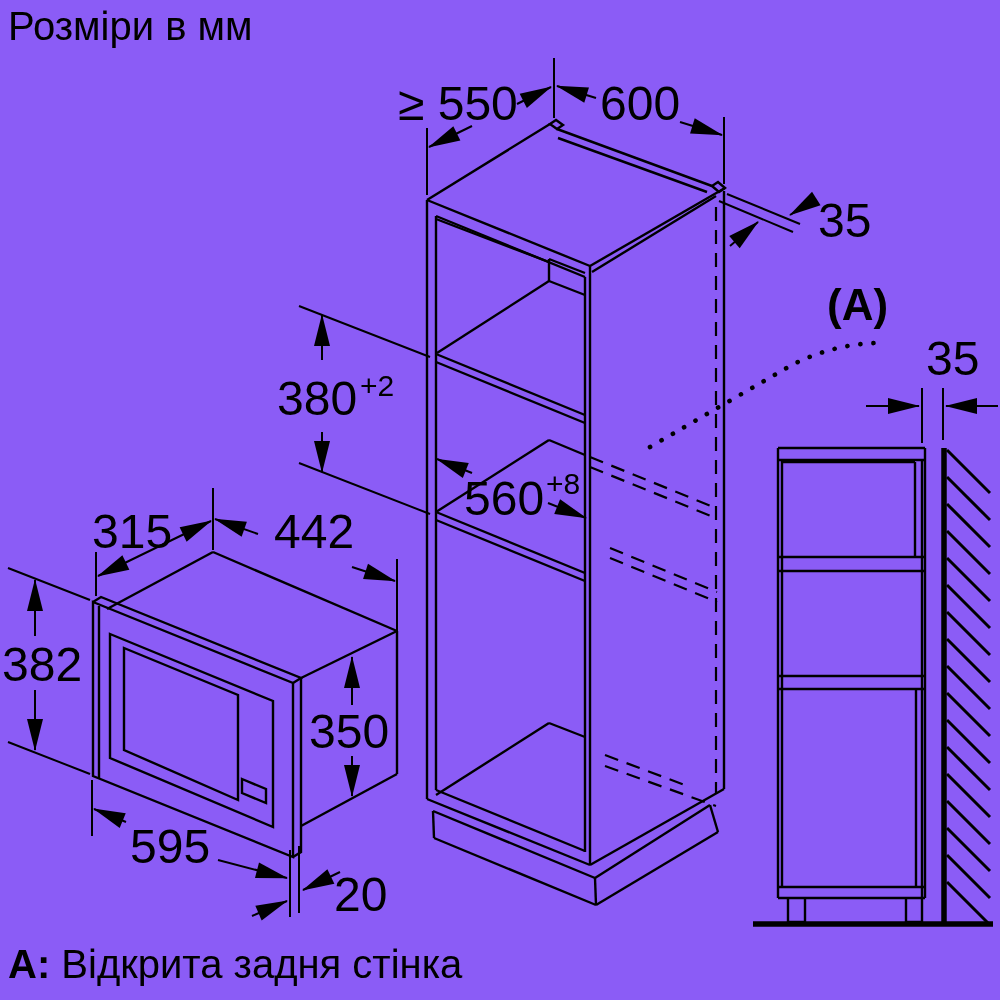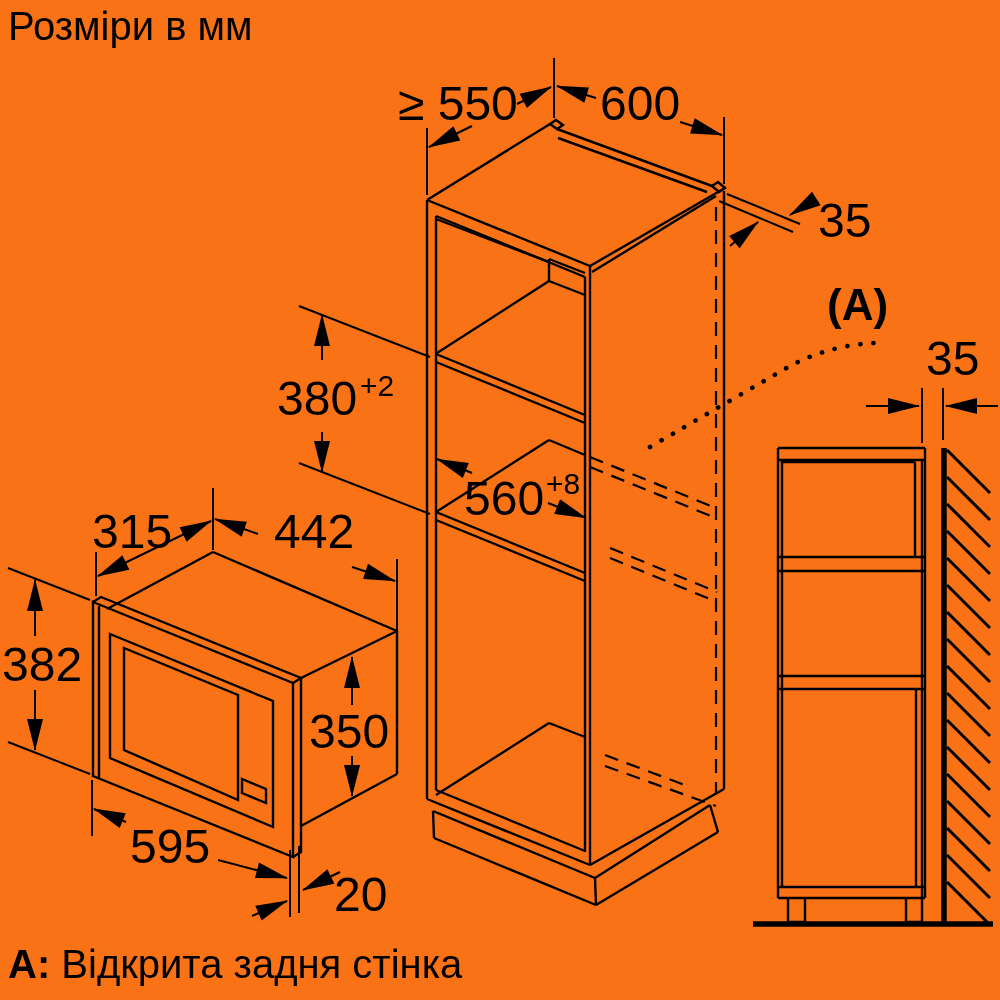--- a/index.html
+++ b/index.html
@@ -1,16 +1,16 @@
 <!DOCTYPE html>
 <html><head>
 <meta charset="utf-8">
 <style>
   html,body{margin:0;padding:0;background:#ffffff;}
-  .canvas{position:relative;width:1000px;height:1000px;background:#f97316;overflow:hidden;}
+  .canvas{position:relative;width:1000px;height:1000px;background:#8b5cf6;overflow:hidden;}
   svg{display:block;}
   text{fill:#000;font-family:"Liberation Sans", sans-serif;}
   .title-t{font-size:40px;}
   .dim-t{font-size:48px;}
   .sup-t{font-size:30px;}
   .callout-t{font-size:44px;font-weight:bold;}
   .note-t{font-size:40px;}
   .note-b{font-weight:bold;}
   .ln{stroke:#000;stroke-width:2.4;fill:none;}
   .thin{stroke:#000;stroke-width:2;fill:none;}

